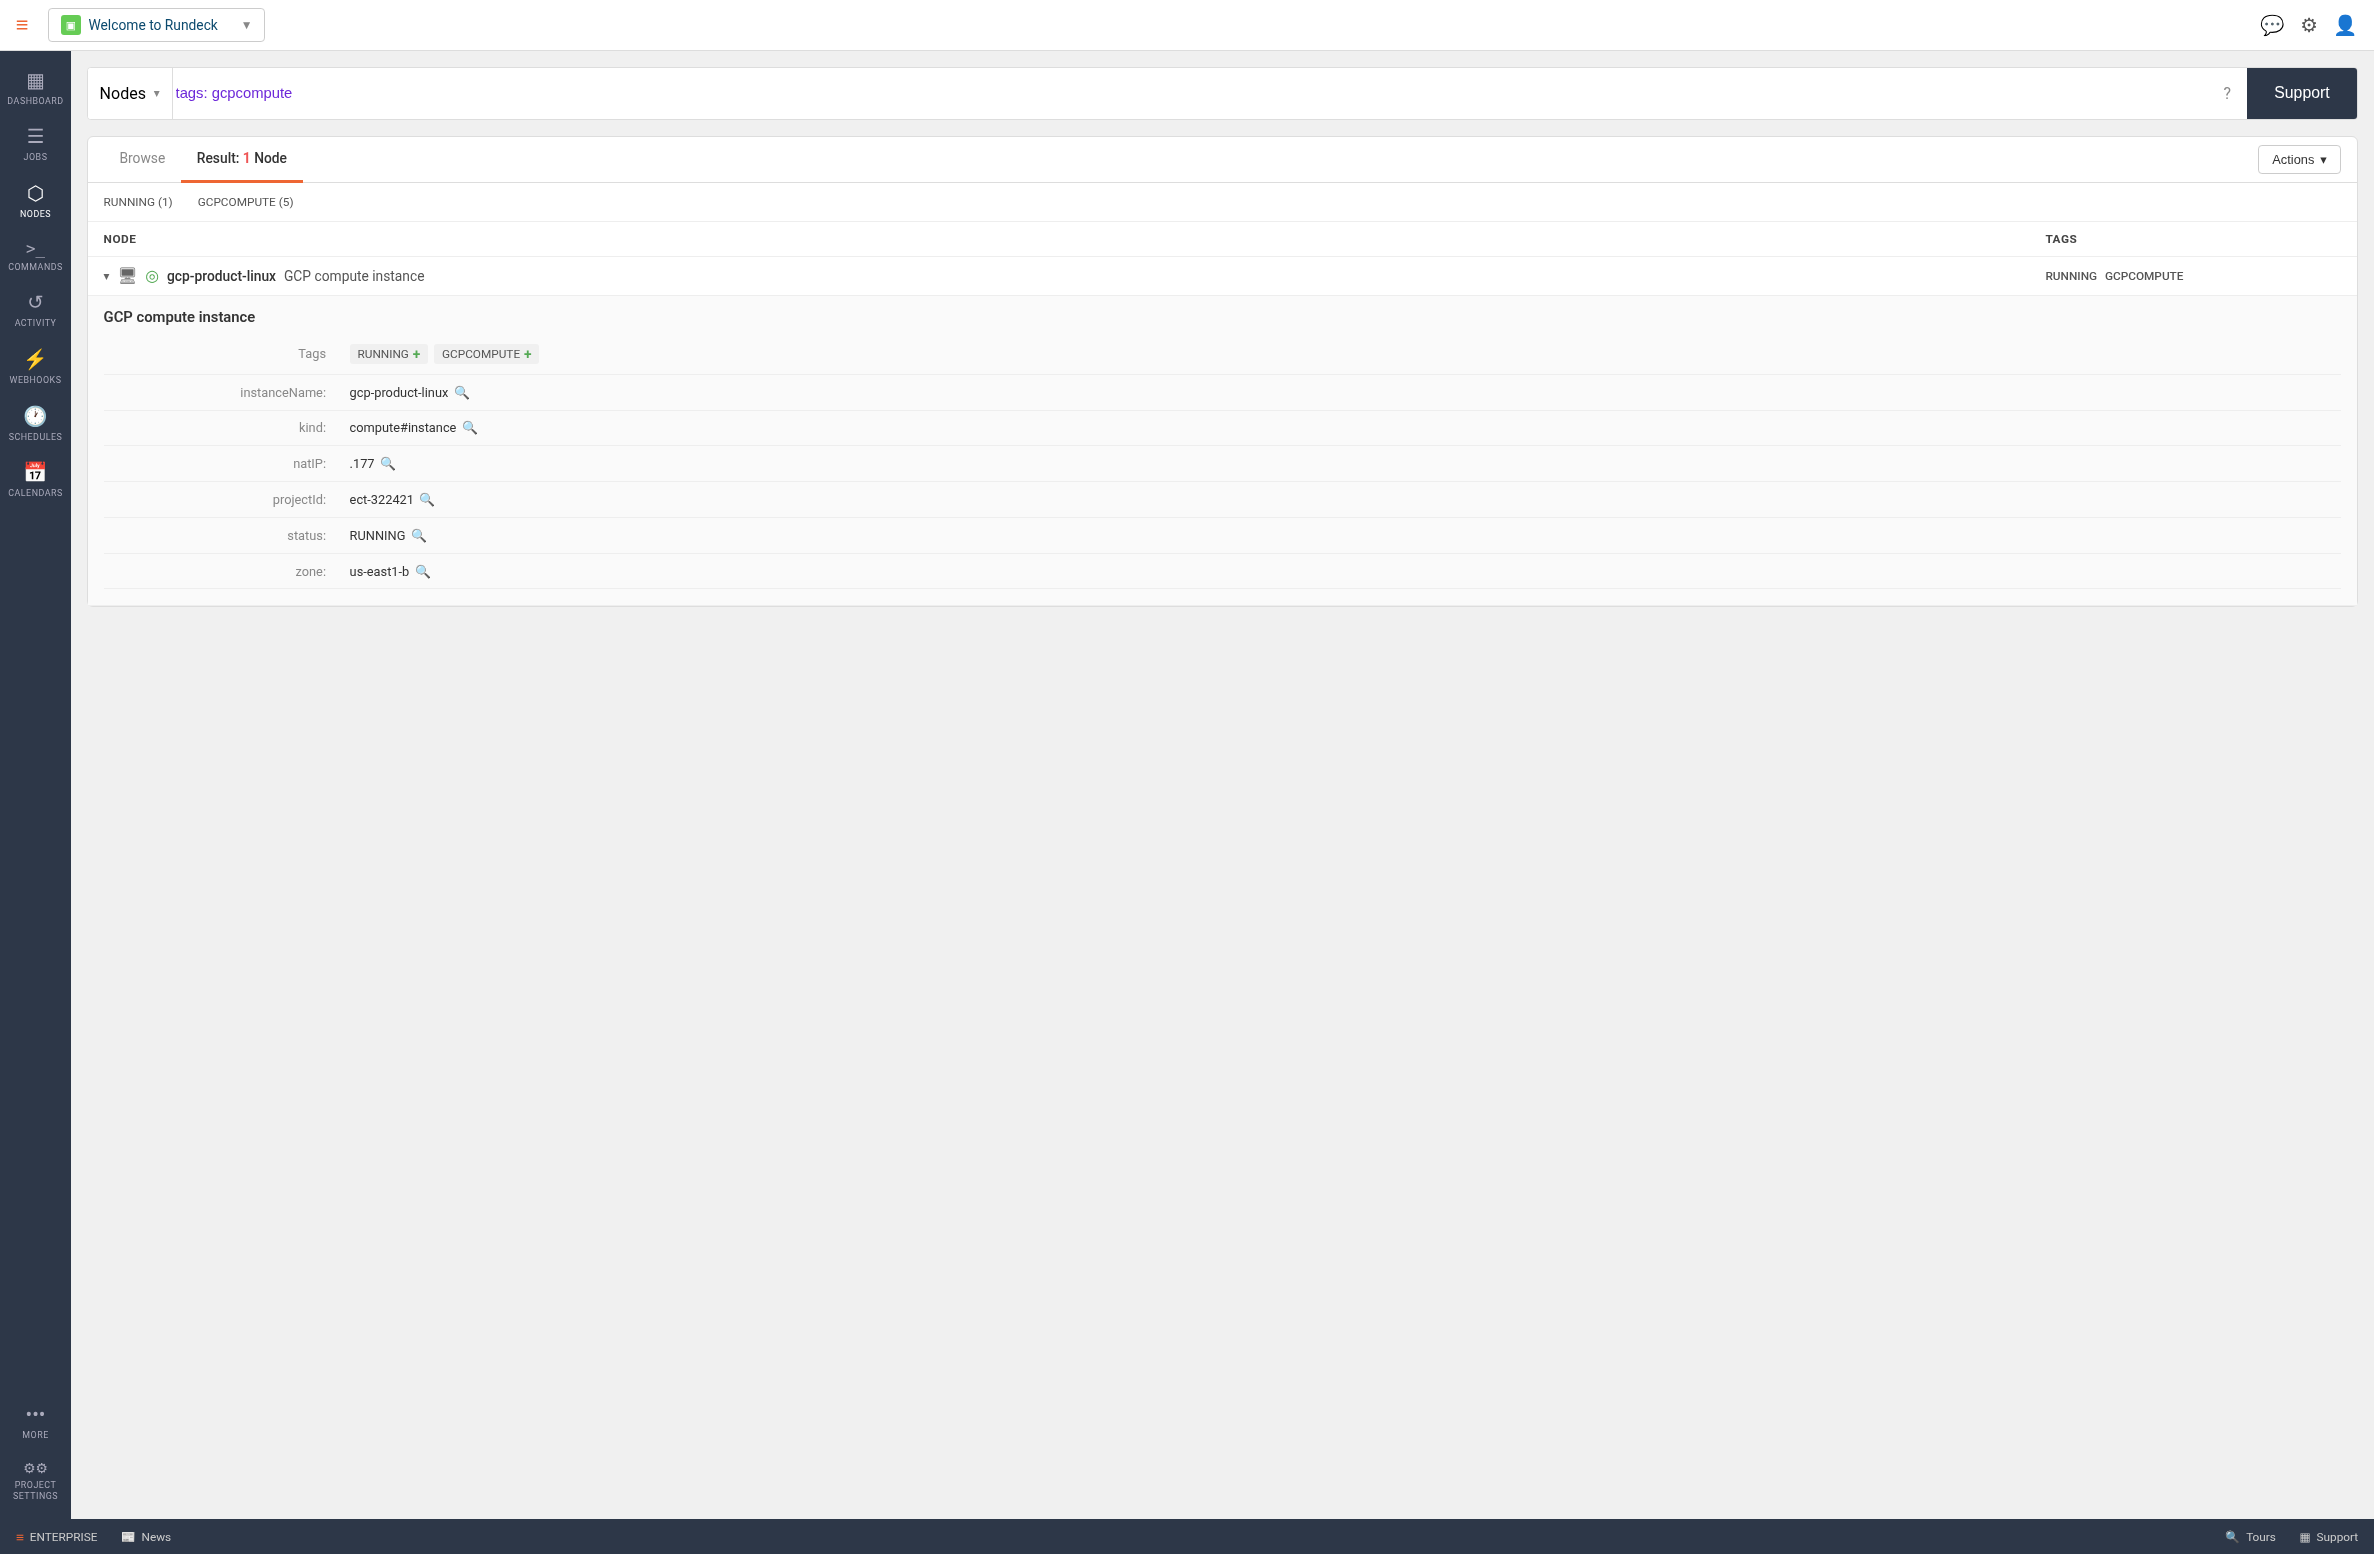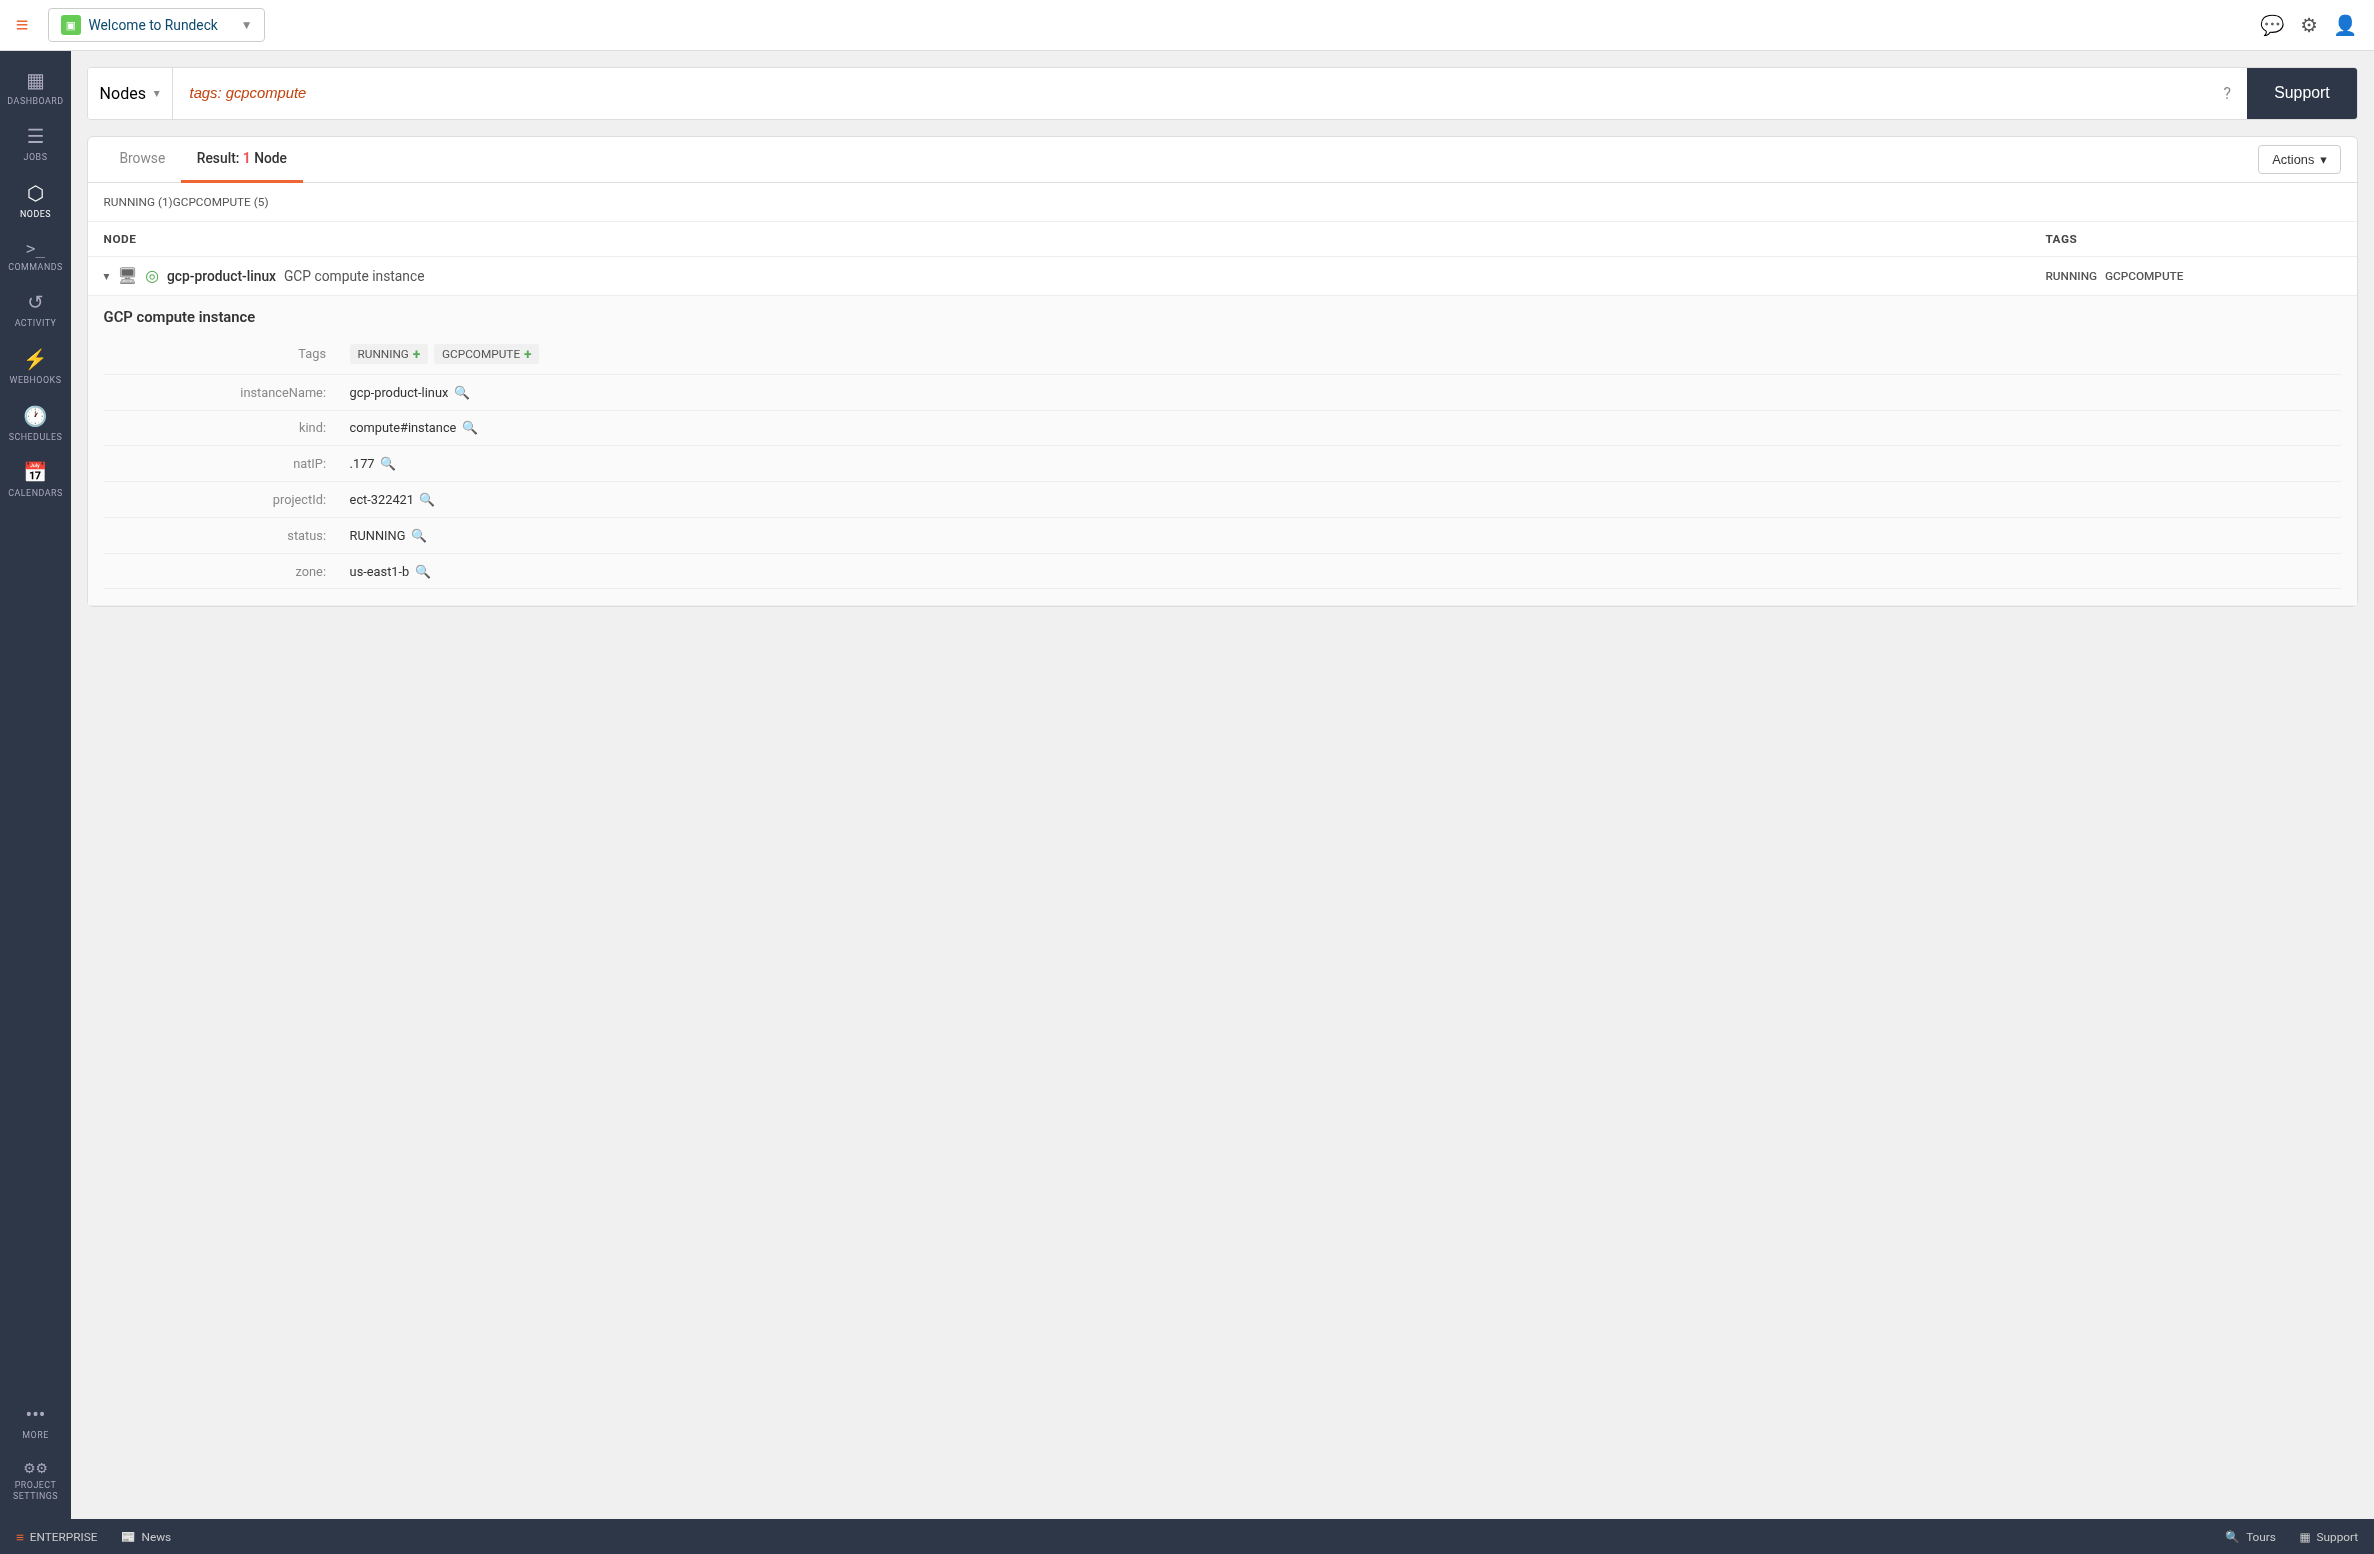--- a/index.html
+++ b/index.html
@@ -26,37 +26,37 @@
     .sidebar-item-icon { font-size: 19.7px; }
     .sidebar-item-label { font-size: 8.9px; letter-spacing: 0.5px; text-transform: uppercase; }
     .sidebar-spacer { flex: 1; }
 
     
     .content { flex: 1; overflow-y: auto; padding: 15.8px; }
 
     
     .search-bar { display: flex; align-items: center; background: #fff; border: 1px solid #ddd; border-radius: 3.9px; margin-bottom: 15.8px; overflow: hidden; }
     .search-bar-label { display: flex; align-items: center; padding: 0 11.8px; background: #fff; border-right: 1px solid #ddd; gap: 7.9px; height: 51px; }
-    .search-bar-input { flex: 1; border: none; outline: none; font-size: 14.8px; padding: 0 17px; color: #c2410c; background: #fff; height: 51px; font-style: italic; }
+    .search-bar-input { flex: 1; border: none; outline: none; font-size: 14.8px; padding: 0 3px; color: #6d28d9; background: #fff; height: 51px; }
     .search-bar-help { padding: 0 15.8px; color: #888; font-size: 15.8px; cursor: pointer; }
     .search-bar-btn { background: #2d3748; color: #fff; border: none; padding: 0 27.6px; height: 51px; font-size: 15.8px; font-weight: 500; cursor: pointer; }
 
     
     .results-panel { background: #fff; border: 1px solid #ddd; border-radius: 6px; }
 
     
     .tabs { display: flex; align-items: center; border-bottom: 1px solid #ddd; padding: 0 15.8px; position: relative; }
     .tab { padding: 13.8px 15.8px; font-size: 13.8px; color: #888; cursor: pointer; border-bottom: 3px solid transparent; margin-bottom: -1px; }
     .tab.active { color: #333; border-bottom-color: #e63; font-weight: 500; }
     .tab-result-count { color: #e55; font-weight: 700; }
     .tab-spacer { flex: 1; }
     .actions-btn { border: 1px solid #ccc; background: #fff; border-radius: 3.9px; padding: 5.9px 13.8px; font-size: 12.8px; cursor: pointer; color: #333; display: flex; align-items: center; gap: 5.9px; }
 
     
-    .filter-tags { display: flex; gap: 0; padding: 7.9px 15.8px; border-bottom: 1px solid #eee; }
+    .filter-tags { display: flex; gap: 25px; padding: 7.9px 15.8px; border-bottom: 1px solid #eee; }
     .filter-tag { font-size: 11.8px; color: #555; cursor: pointer; padding: 3.9px 0; }
 
     
     .node-table { width: 100%; }
     .node-table-header { display: grid; grid-template-columns: 1fr 296px; padding: 9.9px 15.8px; border-bottom: 1px solid #eee; }
     .node-table-header-cell { font-size: 11.8px; font-weight: 700; color: #444; letter-spacing: 0.5px; text-transform: uppercase; }
 
     
     .node-row { border-bottom: 1px solid #eee; }
     .node-row-main { display: grid; grid-template-columns: 1fr 296px; padding: 9.9px 15.8px; align-items: center; }

